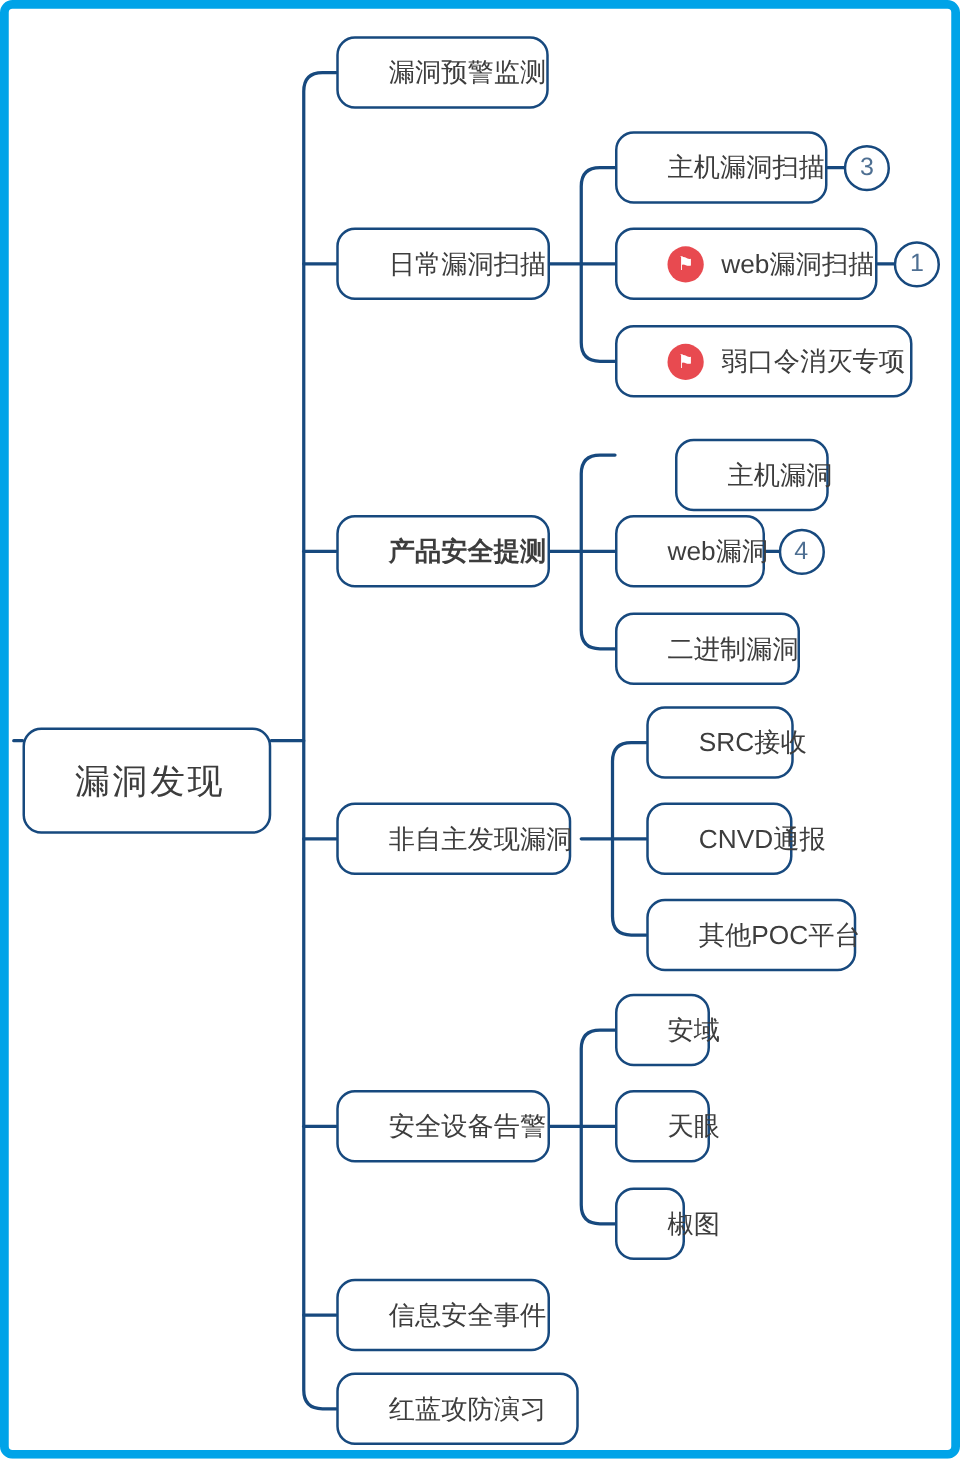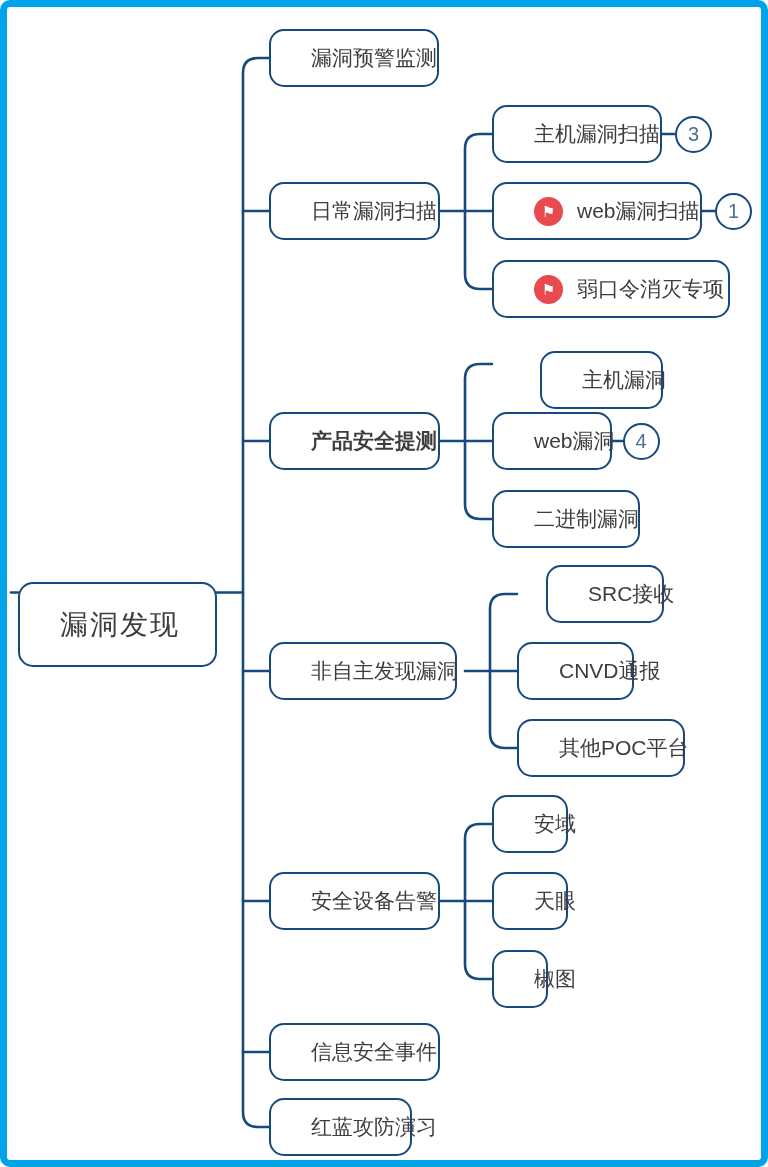--- a/index.html
+++ b/index.html
@@ -96,21 +96,21 @@
   </div>
 
   <div class="node lvl" style="left:262px;top:865px;width:171px;">
     <span>安全设备告警</span>
   </div>
 
   <div class="node lvl" style="left:262px;top:1016px;width:171px;">
     <span>信息安全事件</span>
   </div>
 
-  <div class="node lvl" style="left:262px;top:1091px;width:143px;border-radius:15px;">
+  <div class="node lvl" style="left:262px;top:1091px;width:194px;border-radius:15px;">
     <span>红蓝攻防演习</span>
   </div>
 
   <div class="node lvl" style="left:485px;top:98px;width:170px;">
     <span>主机漏洞扫描</span>
   </div>
   <div class="badge" style="left:668px;top:108.5px;">3</div>
 
   <div class="node lvl" style="left:485px;top:175px;width:210px;">
     <span class="flag">⚑</span>
@@ -129,21 +129,21 @@
 
   <div class="node lvl" style="left:485px;top:405px;width:120px;">
     <span>web漏洞</span>
   </div>
   <div class="badge" style="left:615.5px;top:415.5px;">4</div>
 
   <div class="node lvl" style="left:485px;top:483px;width:148px;">
     <span>二进制漏洞</span>
   </div>
 
-  <div class="node lvl" style="left:510px;top:558px;width:118px;margin-left:29px;">
+  <div class="node lvl" style="left:510px;top:558px;width:118px;">
     <span>SRC接收</span>
   </div>
 
   <div class="node lvl" style="left:510px;top:635px;width:117px;">
     <span>CNVD通报</span>
   </div>
 
   <div class="node lvl" style="left:510px;top:712px;width:168px;">
     <span>其他POC平台</span>
   </div>

